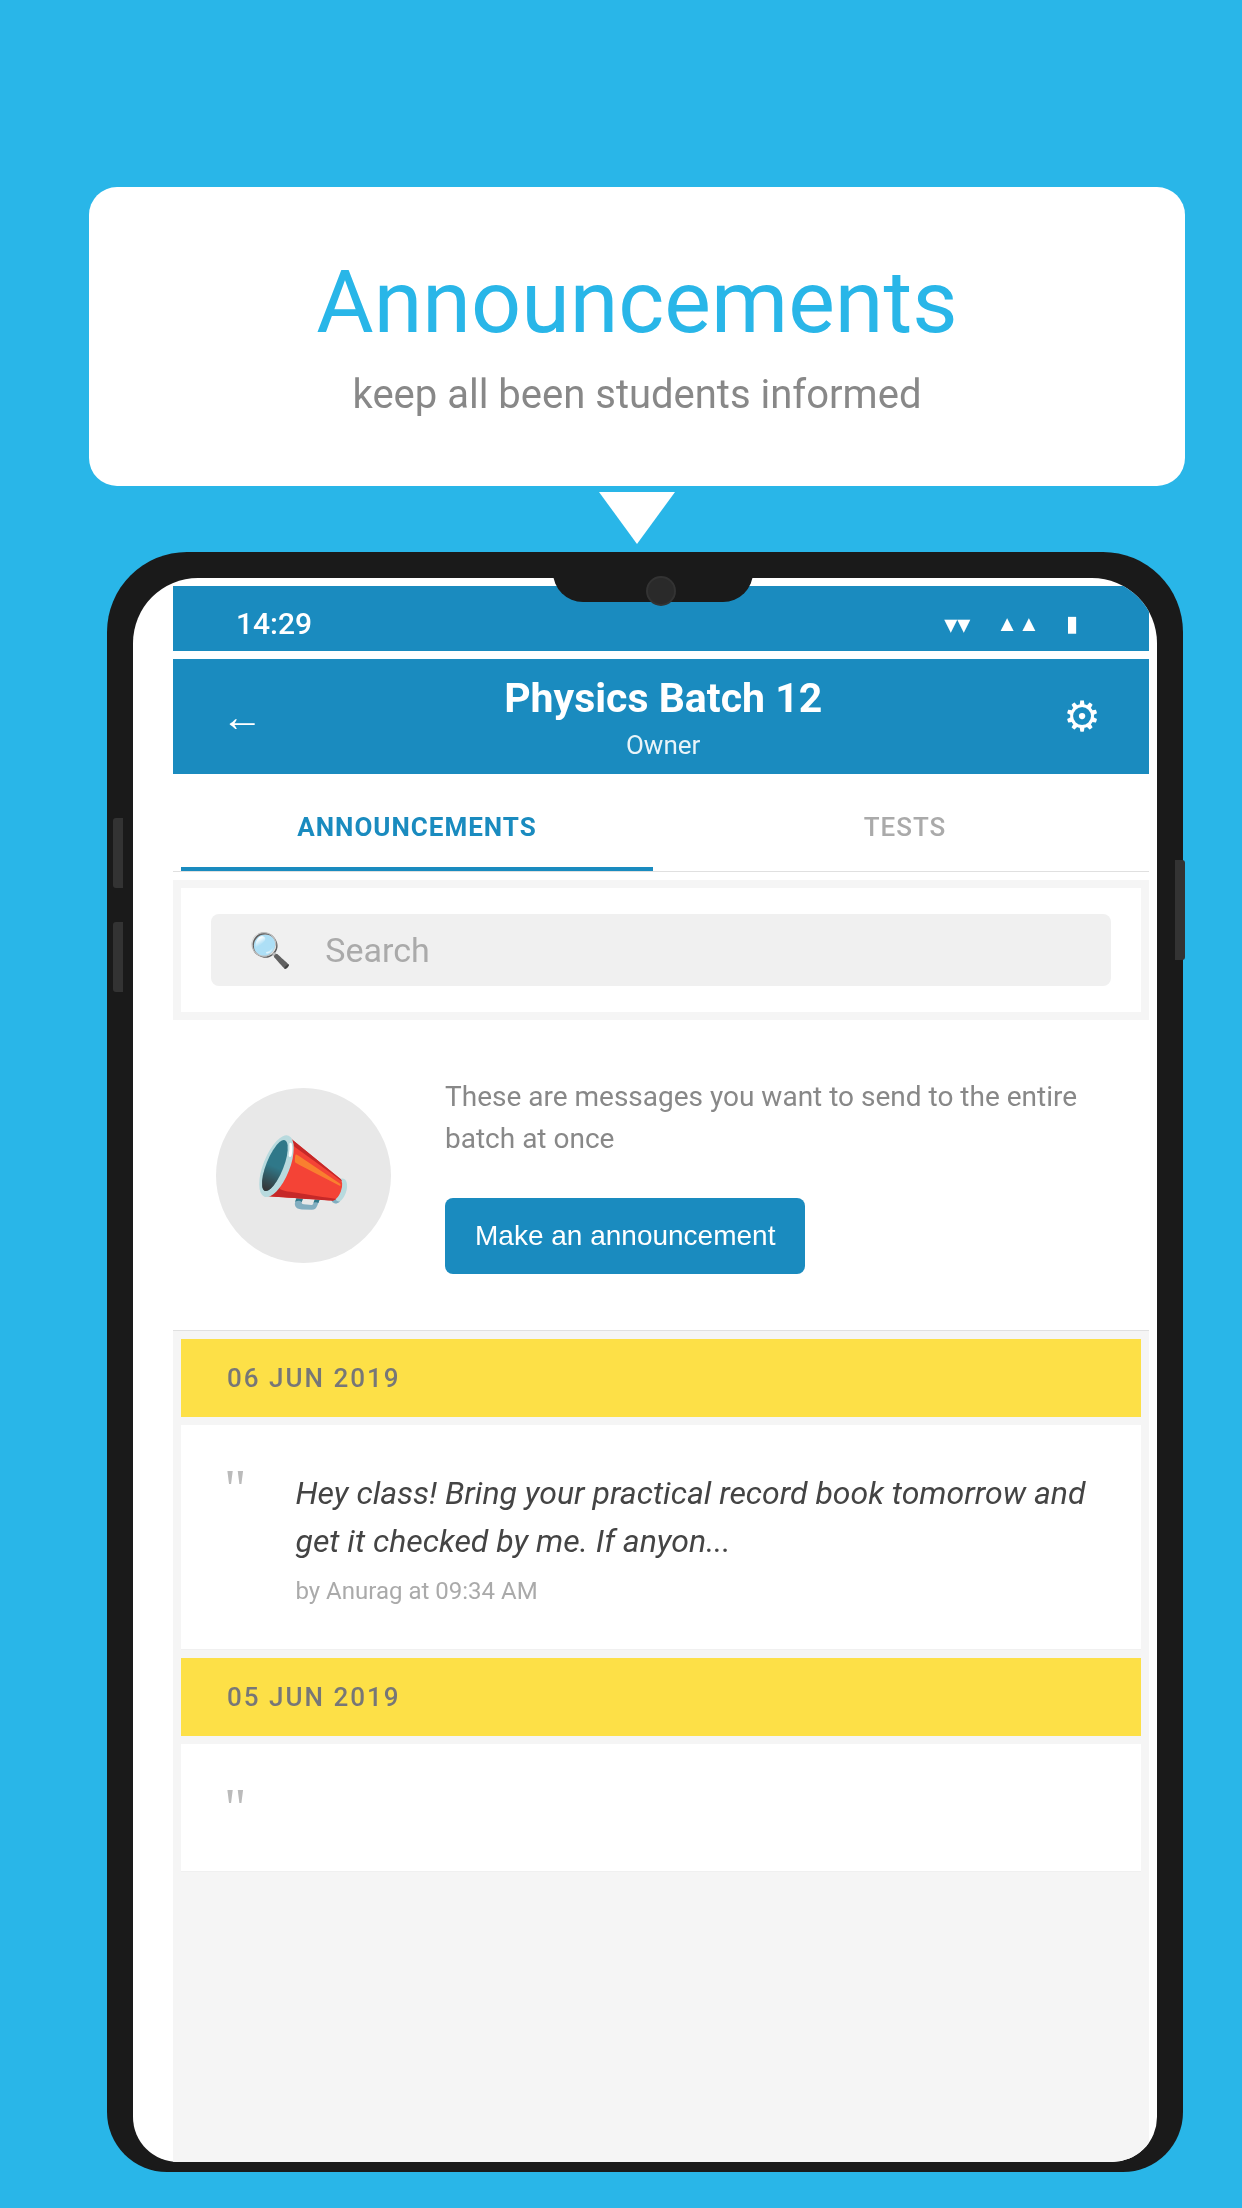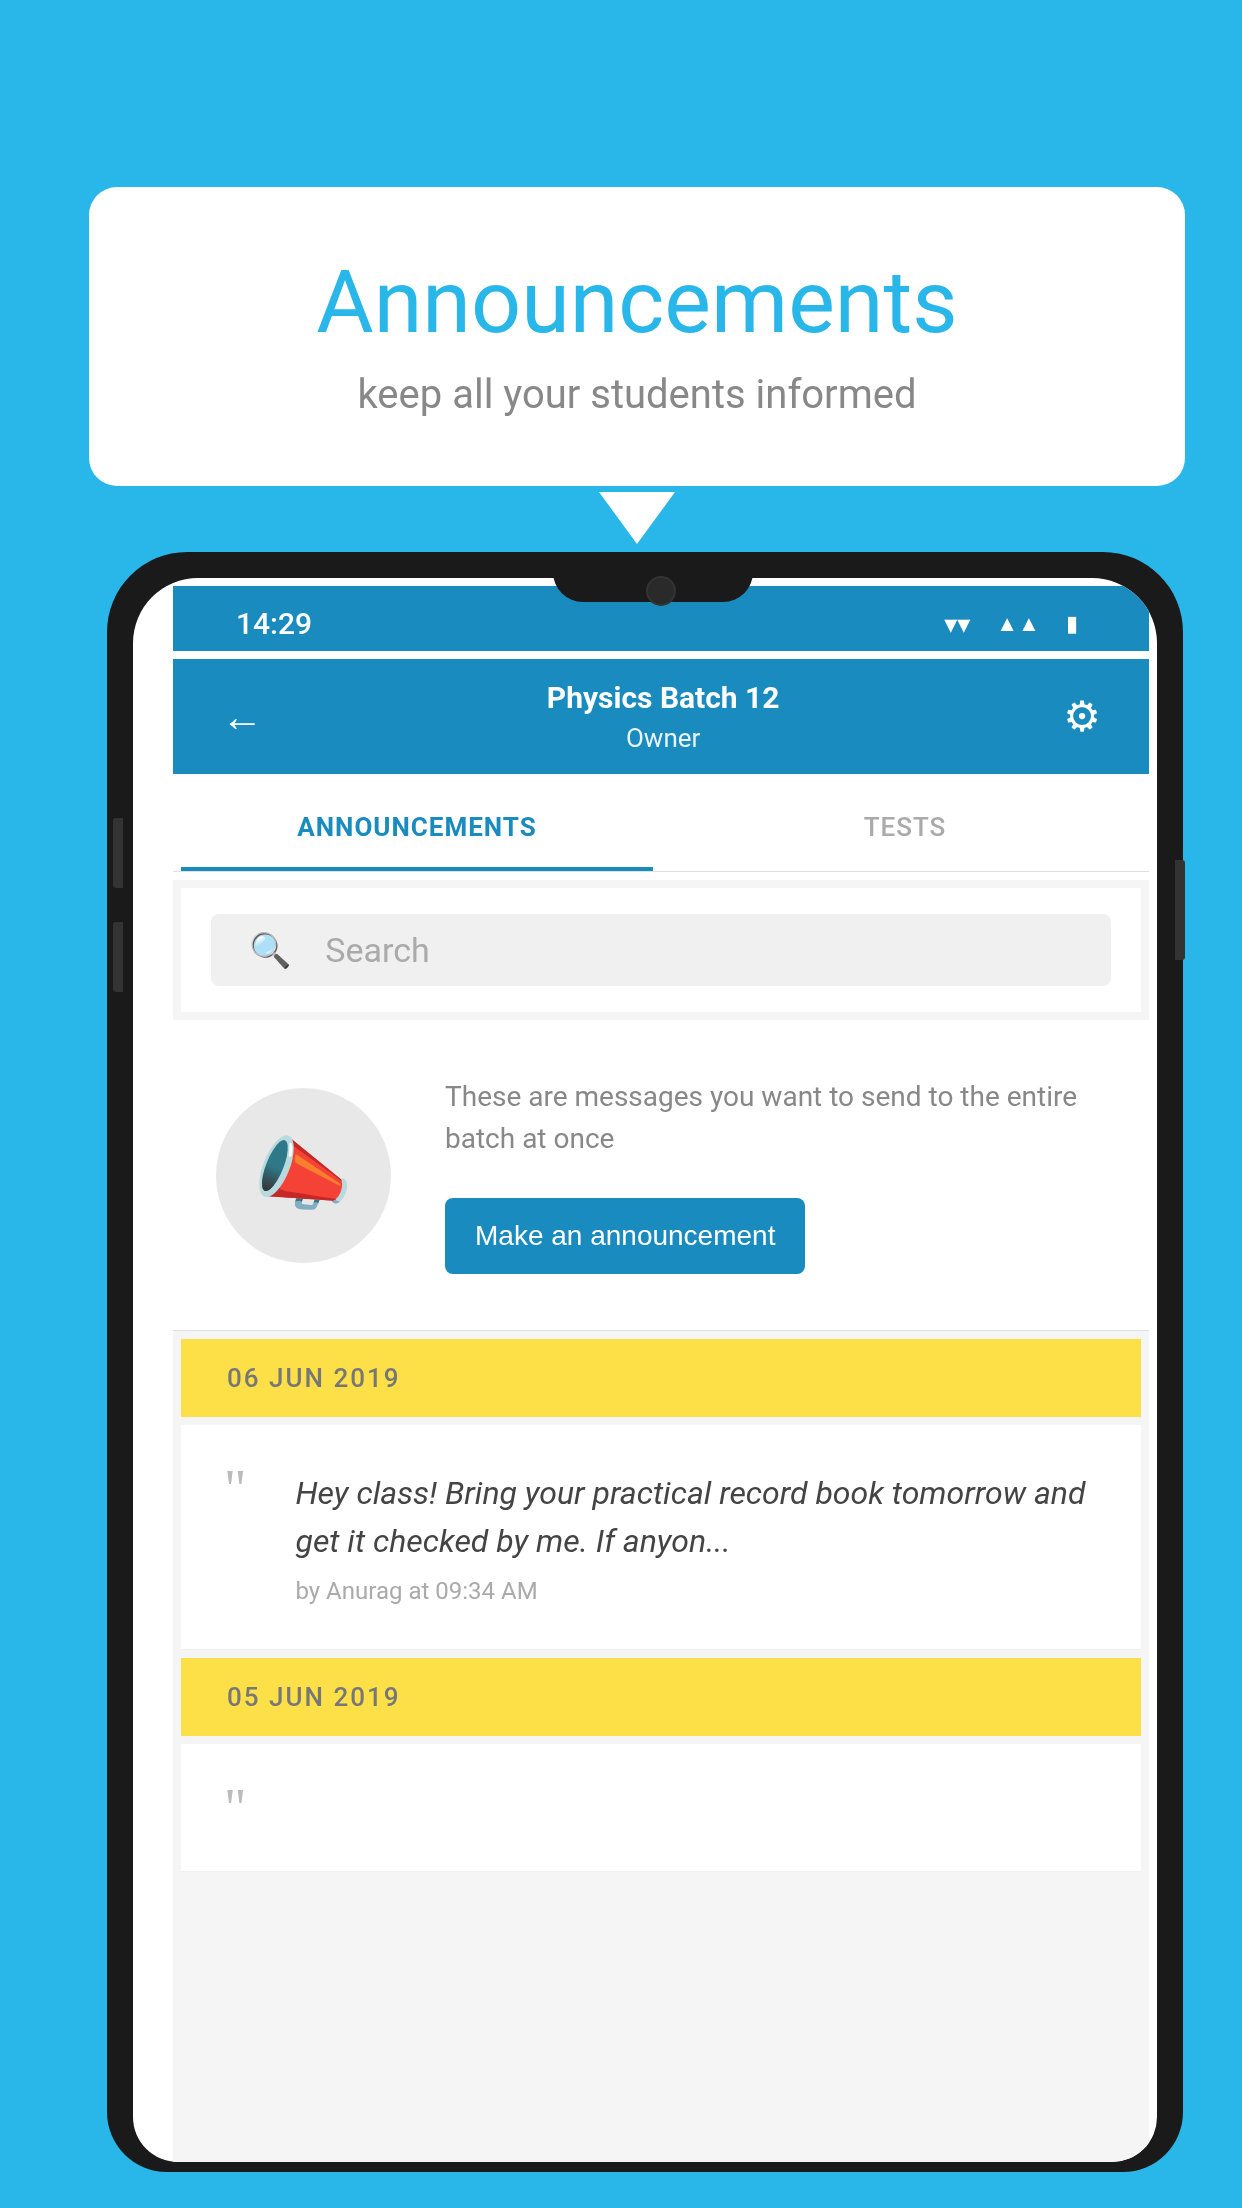--- a/index.html
+++ b/index.html
@@ -159,21 +159,21 @@
       font-size: 42px;
       cursor: pointer;
     }
 
     .app-bar-title-container {
       text-align: center;
     }
 
     .app-bar-title {
       color: white;
-      font-size: 30px;
+      font-size: 41px;
       font-weight: 700;
     }
 
     .app-bar-subtitle {
       color: rgba(255,255,255,0.9);
       font-size: 26px;
       font-weight: 400;
     }
 
     .settings-icon {
@@ -386,21 +386,21 @@
       background: #333;
       border-radius: 0 3px 3px 0;
     }
   </style>
 </head>
 <body>
 
 <div class="speech-bubble-container">
   <div class="speech-bubble">
     <div class="speech-bubble-title">Announcements</div>
-    <div class="speech-bubble-subtitle">keep all your students informed</div>
+    <div class="speech-bubble-subtitle">keep all been students informed</div>
   </div>
   <div class="speech-bubble-tail"></div>
 </div>
 
 <div class="phone-container">
   <div class="phone-outer">
 
     <div class="phone-notch">
       <div class="phone-camera"></div>
     </div>

